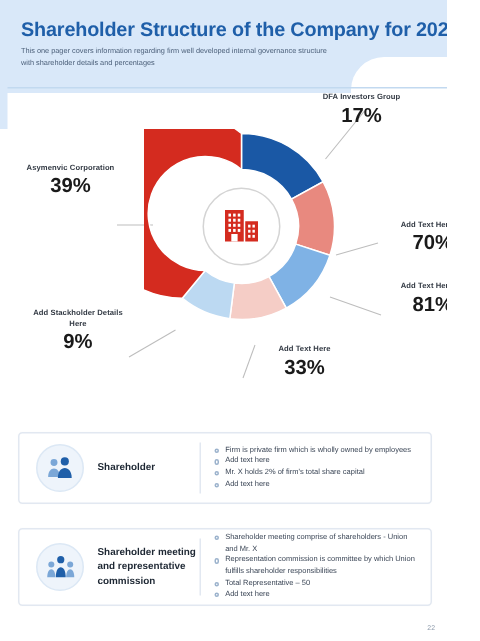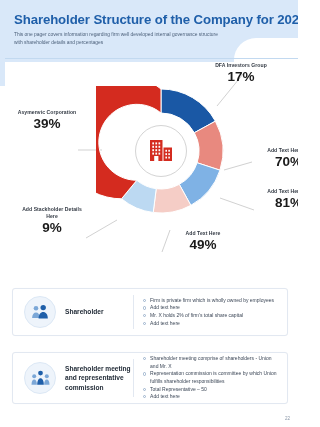--- a/index.html
+++ b/index.html
@@ -188,21 +188,21 @@
       <div class="lval">70%</div>
     </div>
 
     <div class="lbl right" style="left:190px;top:126px;width:100px;">
       <div class="lname">Add Text Here</div>
       <div class="lval">81%</div>
     </div>
 
     <div class="lbl center" style="left:148px;top:168px;width:86px;">
       <div class="lname">Add Text Here</div>
-      <div class="lval">49%</div>
+      <div class="lval">33%</div>
     </div>
 
     <div class="lbl center" style="left:4px;top:144px;width:72px;">
       <div class="lname">Add Stackholder Details Here</div>
       <div class="lval">9%</div>
     </div>
   </div>
 
   <div class="card" style="top:288px;height:46px;">
     <div class="card-icon">

